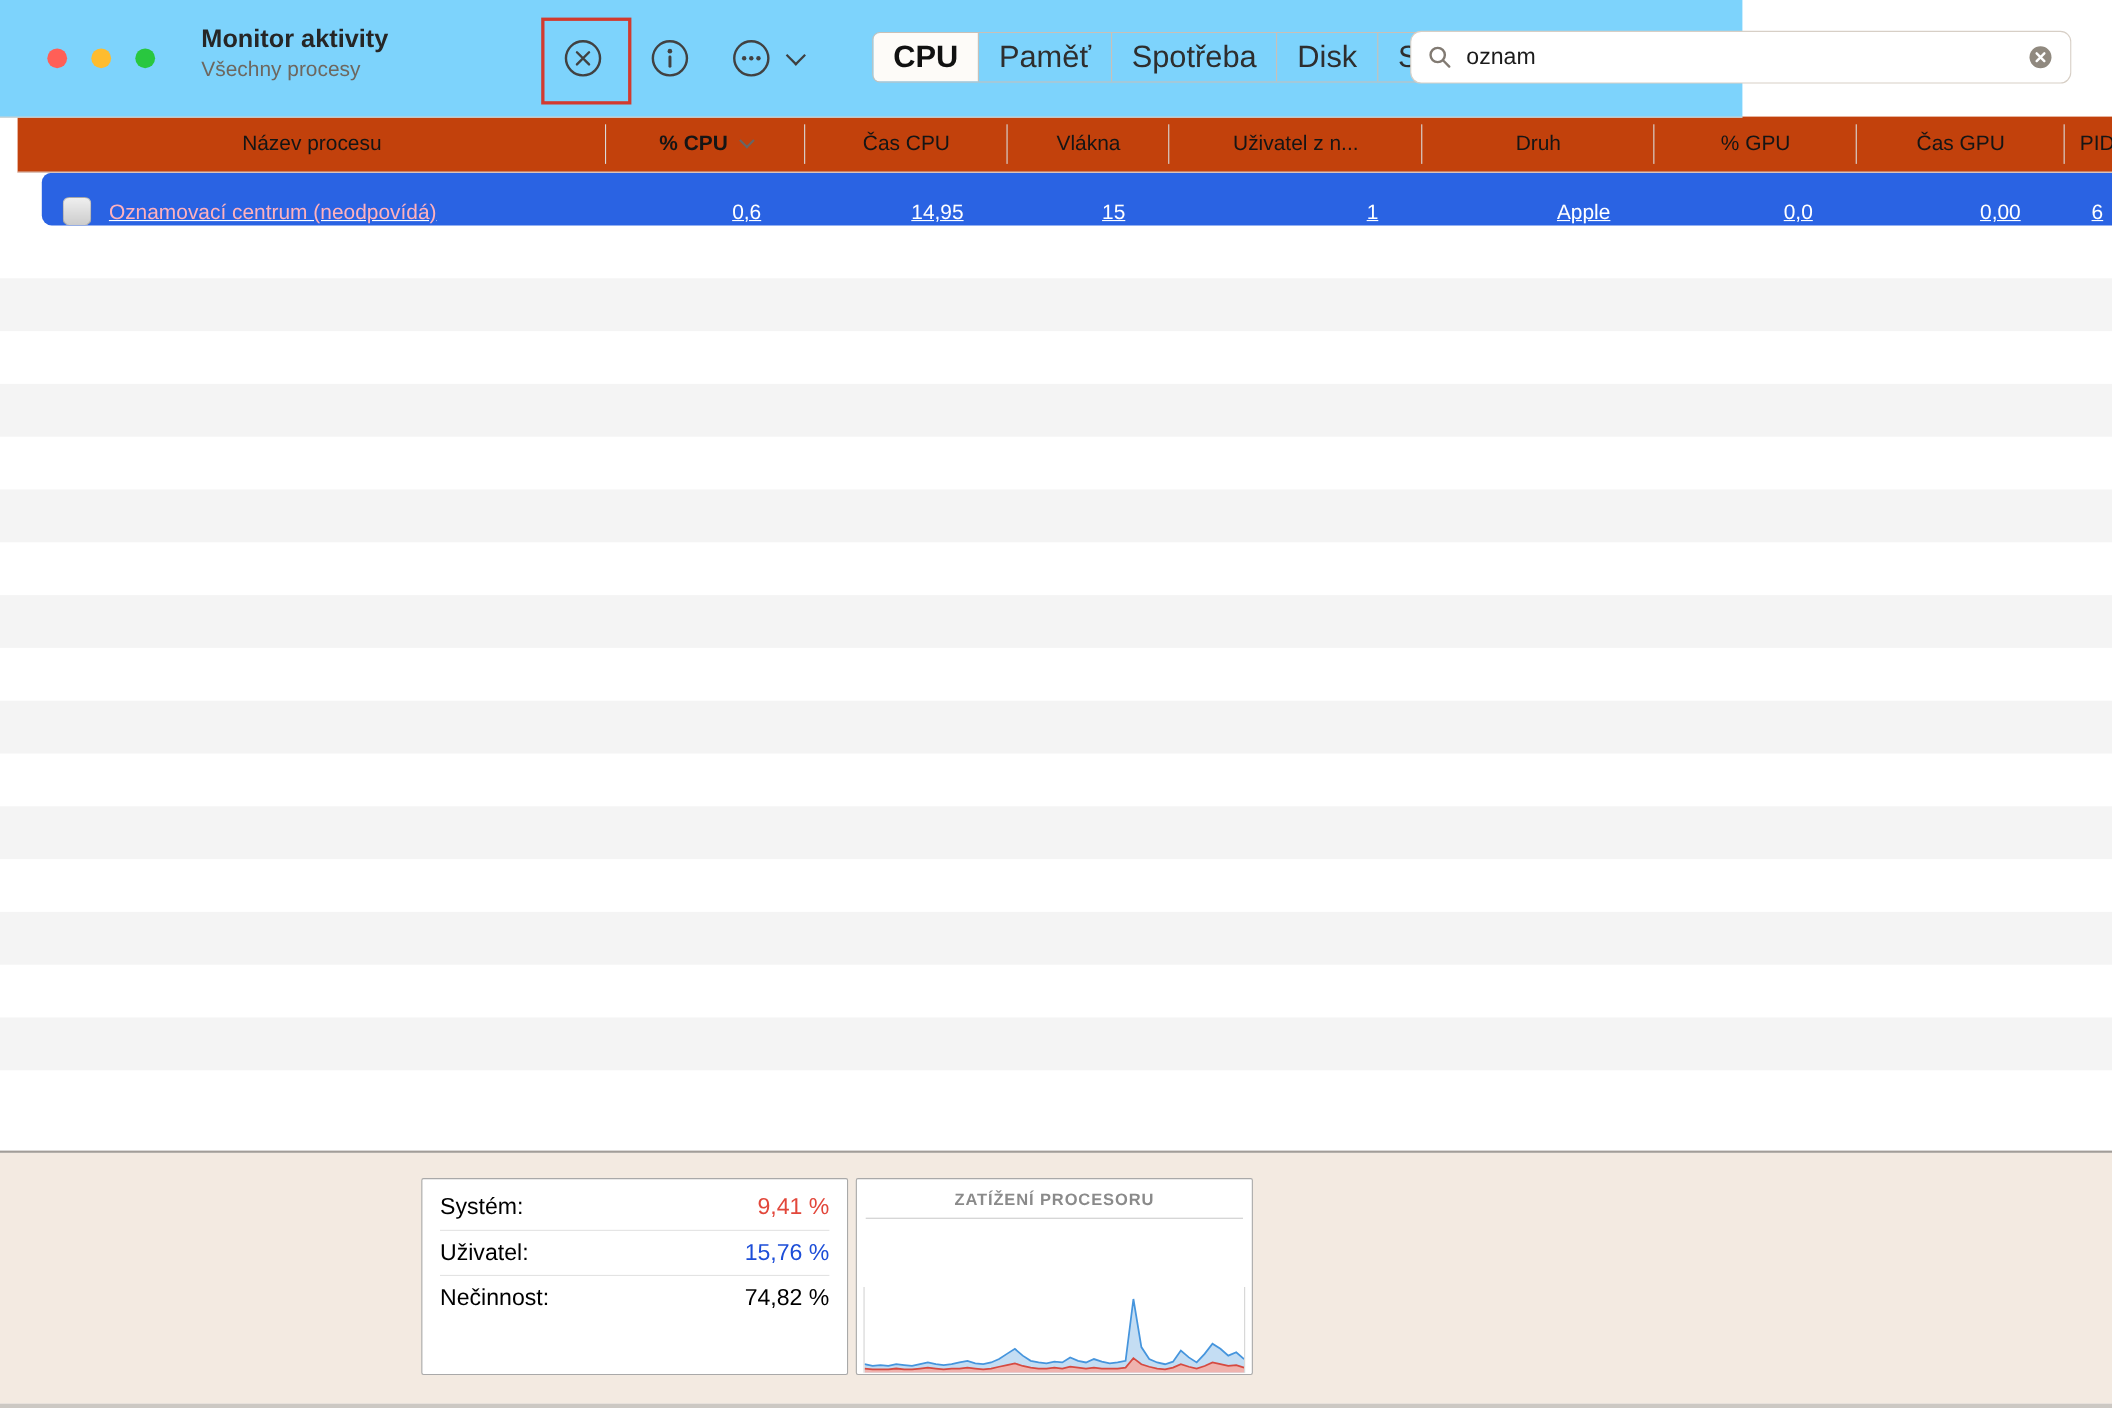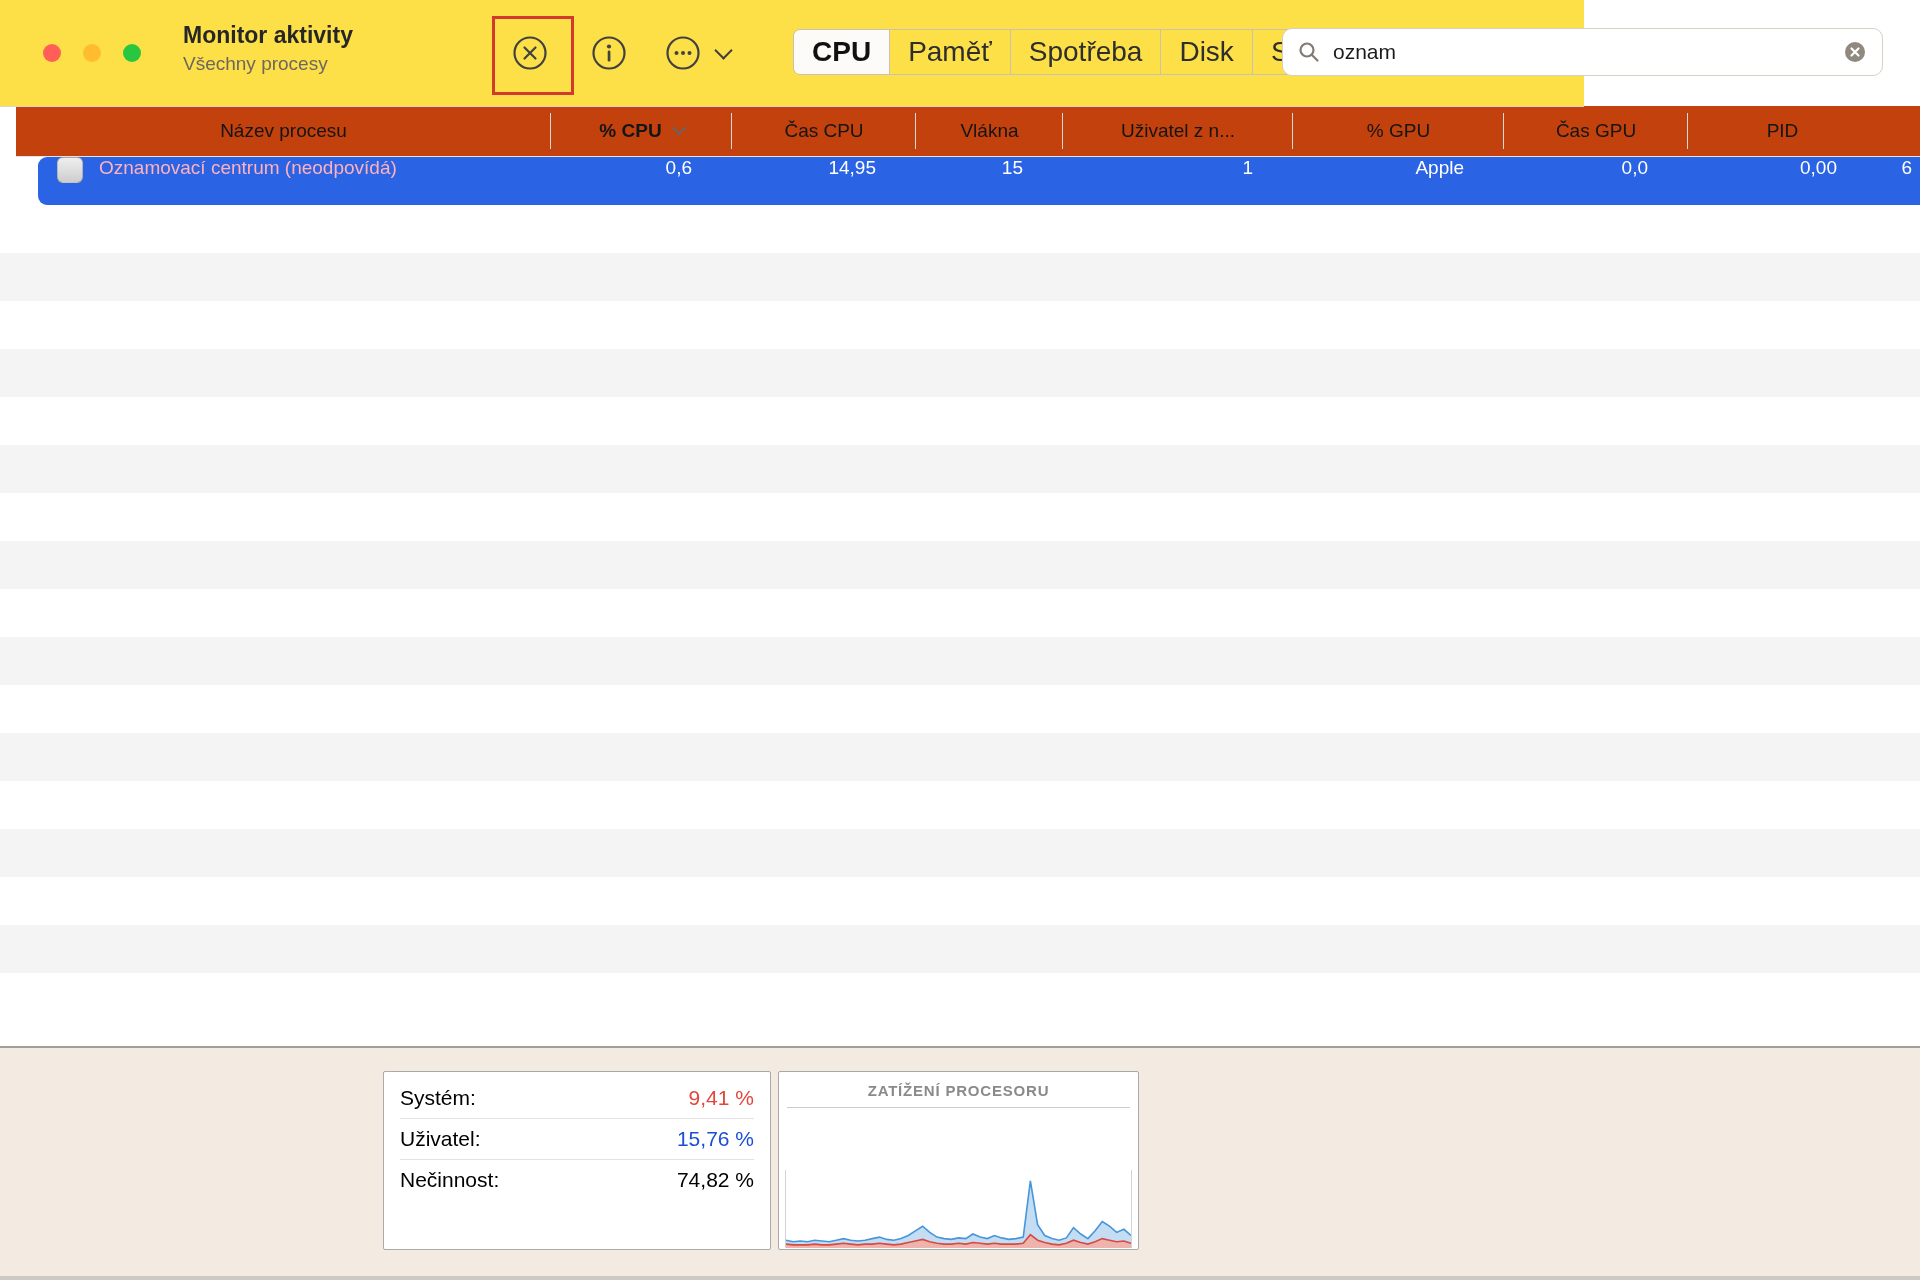--- a/index.html
+++ b/index.html
@@ -1,21 +1,21 @@
 <!DOCTYPE html>
 <html><head>
 <meta charset="utf-8">
 <style>
   html,body{margin:0;padding:0;}
   body{width:1920px;height:1280px;overflow:hidden;background:#fff;
        font-family:"Liberation Sans","DejaVu Sans",sans-serif;}
   .window{position:relative;width:1920px;height:1280px;}
 
   
-  .toolbar{position:absolute;top:0;left:0;width:1584px;height:106px;background:#fde047;
+  .toolbar{position:absolute;top:0;left:0;width:1584px;height:106px;background:#7dd3fc;
            border-bottom:1px solid #dcd3ca;z-index:3;}
   .lights{position:absolute;left:43px;top:44px;display:flex;gap:22px;}
   .light{width:18px;height:18px;border-radius:50%;display:inline-block;}
   .light.red{background:#ff5f57}.light.yellow{background:#febc2e}.light.green{background:#29c73f}
   .titles{position:absolute;left:183px;top:21px;}
   .wtitle{font-size:23px;font-weight:700;color:#262626;line-height:28px;}
   .wsub{font-size:19px;color:#6d675f;margin-top:4px;}
   .tbtn{position:absolute;top:31px;width:44px;height:44px;background:none;border:none;padding:0;
         display:flex;align-items:center;justify-content:center;cursor:default;}
   .tbtn.stop{left:508px}.tbtn.info{left:587px}
@@ -46,22 +46,22 @@
   .hcell.sorted .lbl{font-weight:700;}
   .sortchev{width:8px;height:8px;border-right:2.2px solid #666;border-bottom:2.2px solid #666;
             transform:rotate(45deg);display:inline-block;margin-left:12px;margin-top:-6px;}
   .tbody{position:absolute;top:157px;left:0;width:1920px;height:889px;background:#fff;overflow:hidden;}
   .row{height:48px;}
   .row.alt{background:#f4f4f4;}
   .row.selected{position:relative;}
   .row.selected::before{content:"";position:absolute;left:38px;right:0;top:0;bottom:0;
                         background:#2a63e3;border-radius:9px 0 0 9px;}
   .row.selected>*{position:relative;z-index:1;}
-  .cell{display:flex;align-items:flex-start;justify-content:flex-end;padding-right:24px;
-        font-size:19px;color:#111;overflow:hidden;}
+  .cell{display:flex;align-items:flex-end;justify-content:flex-end;padding-right:24px;
+        font-size:19px;color:#111;overflow:hidden;text-decoration:underline;}
   .cell.name{justify-content:flex-start;padding-left:57px;padding-right:0;}
   .cell.pid{padding-right:8px;}
   .selected .cell{color:#fff;}
   .appicon{width:26px;height:26px;border-radius:6px;background:linear-gradient(#efefef,#cdcdcd);
            border:1px solid rgba(0,0,0,0.18);box-sizing:border-box;flex:none;}
   .pname{color:#ffb1bc;margin-left:16px;white-space:nowrap;}
 
   
   .hdivider{position:absolute;top:1046px;left:0;width:1920px;height:2px;background:#a29d98;z-index:2;}
   .footer{position:absolute;top:1048px;left:0;width:1920px;height:228px;background:#f3eae1;}
@@ -155,20 +155,23 @@
       <div class="hcell">
         <span class="lbl">Čas CPU</span>
       </div>
       <div class="hcell">
         <span class="lbl">Vlákna</span>
       </div>
       <div class="hcell">
         <span class="lbl">Uživatel z n...</span>
       </div>
       <div class="hcell">
+        <span class="lbl">Druh</span>
+      </div>
+      <div class="hcell">
         <span class="lbl">% GPU</span>
       </div>
       <div class="hcell">
         <span class="lbl">Čas GPU</span>
       </div>
       <div class="hcell">
         <span class="lbl">PID</span>
       </div>
     </div>
 

